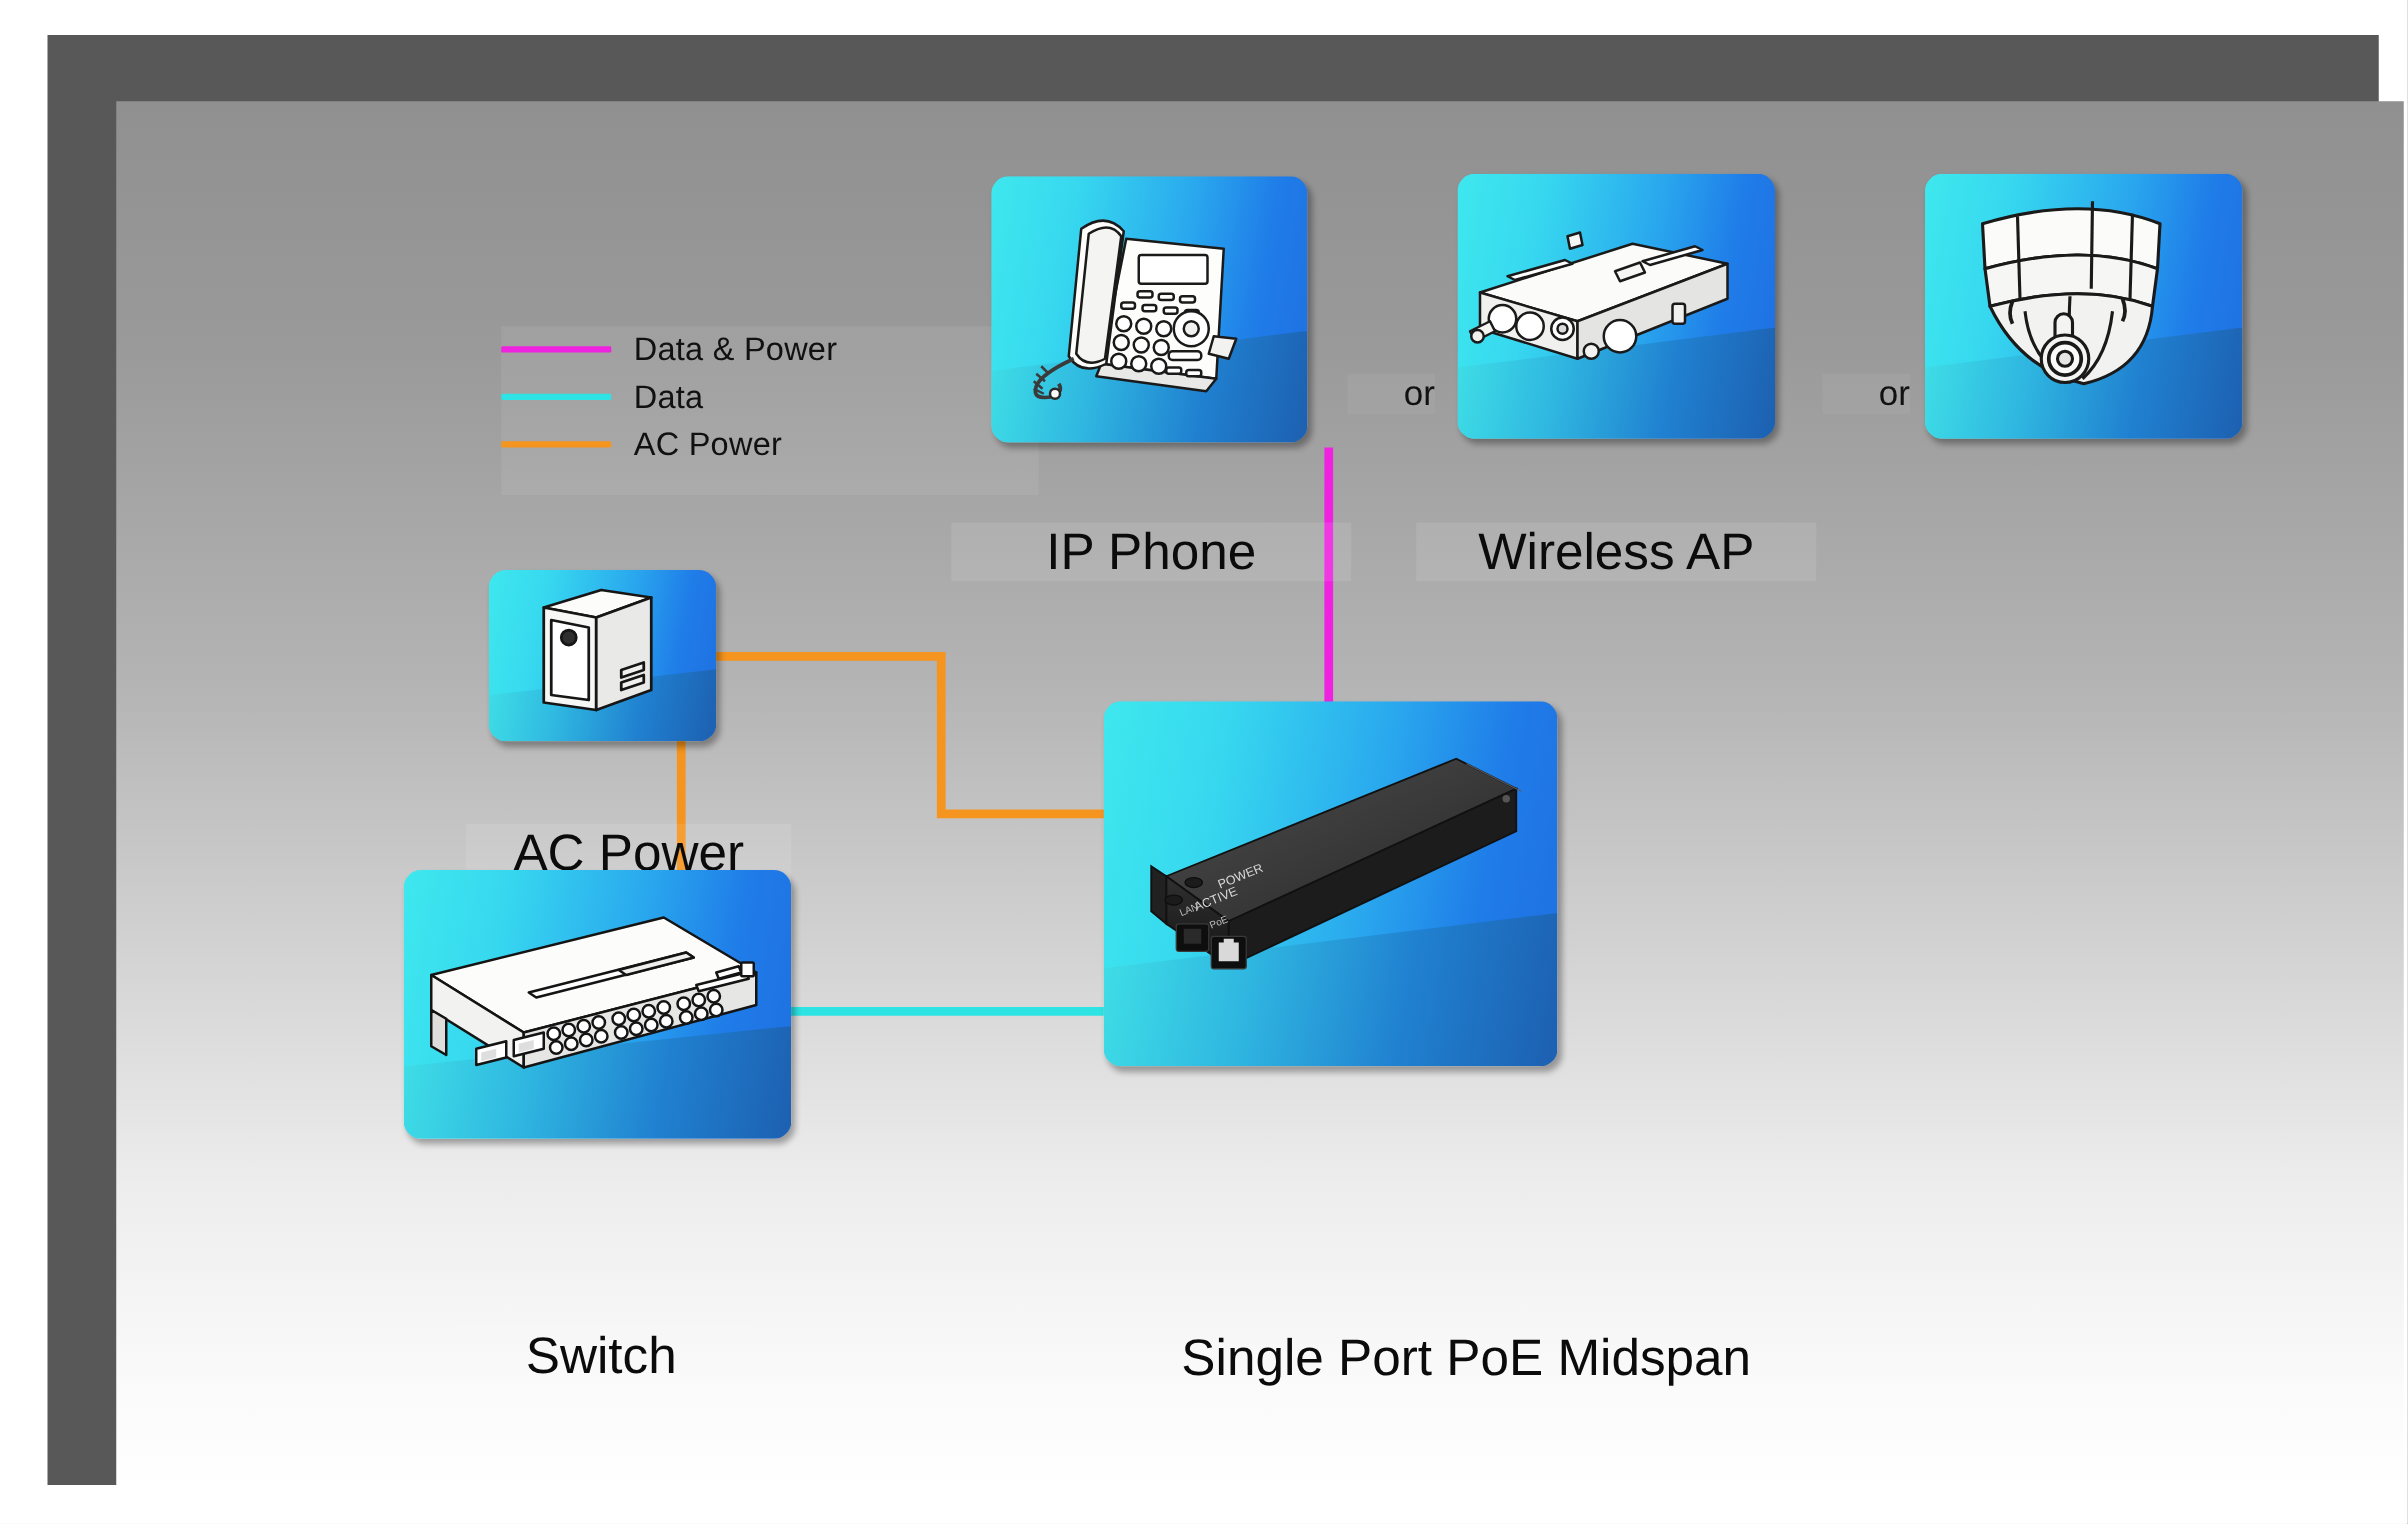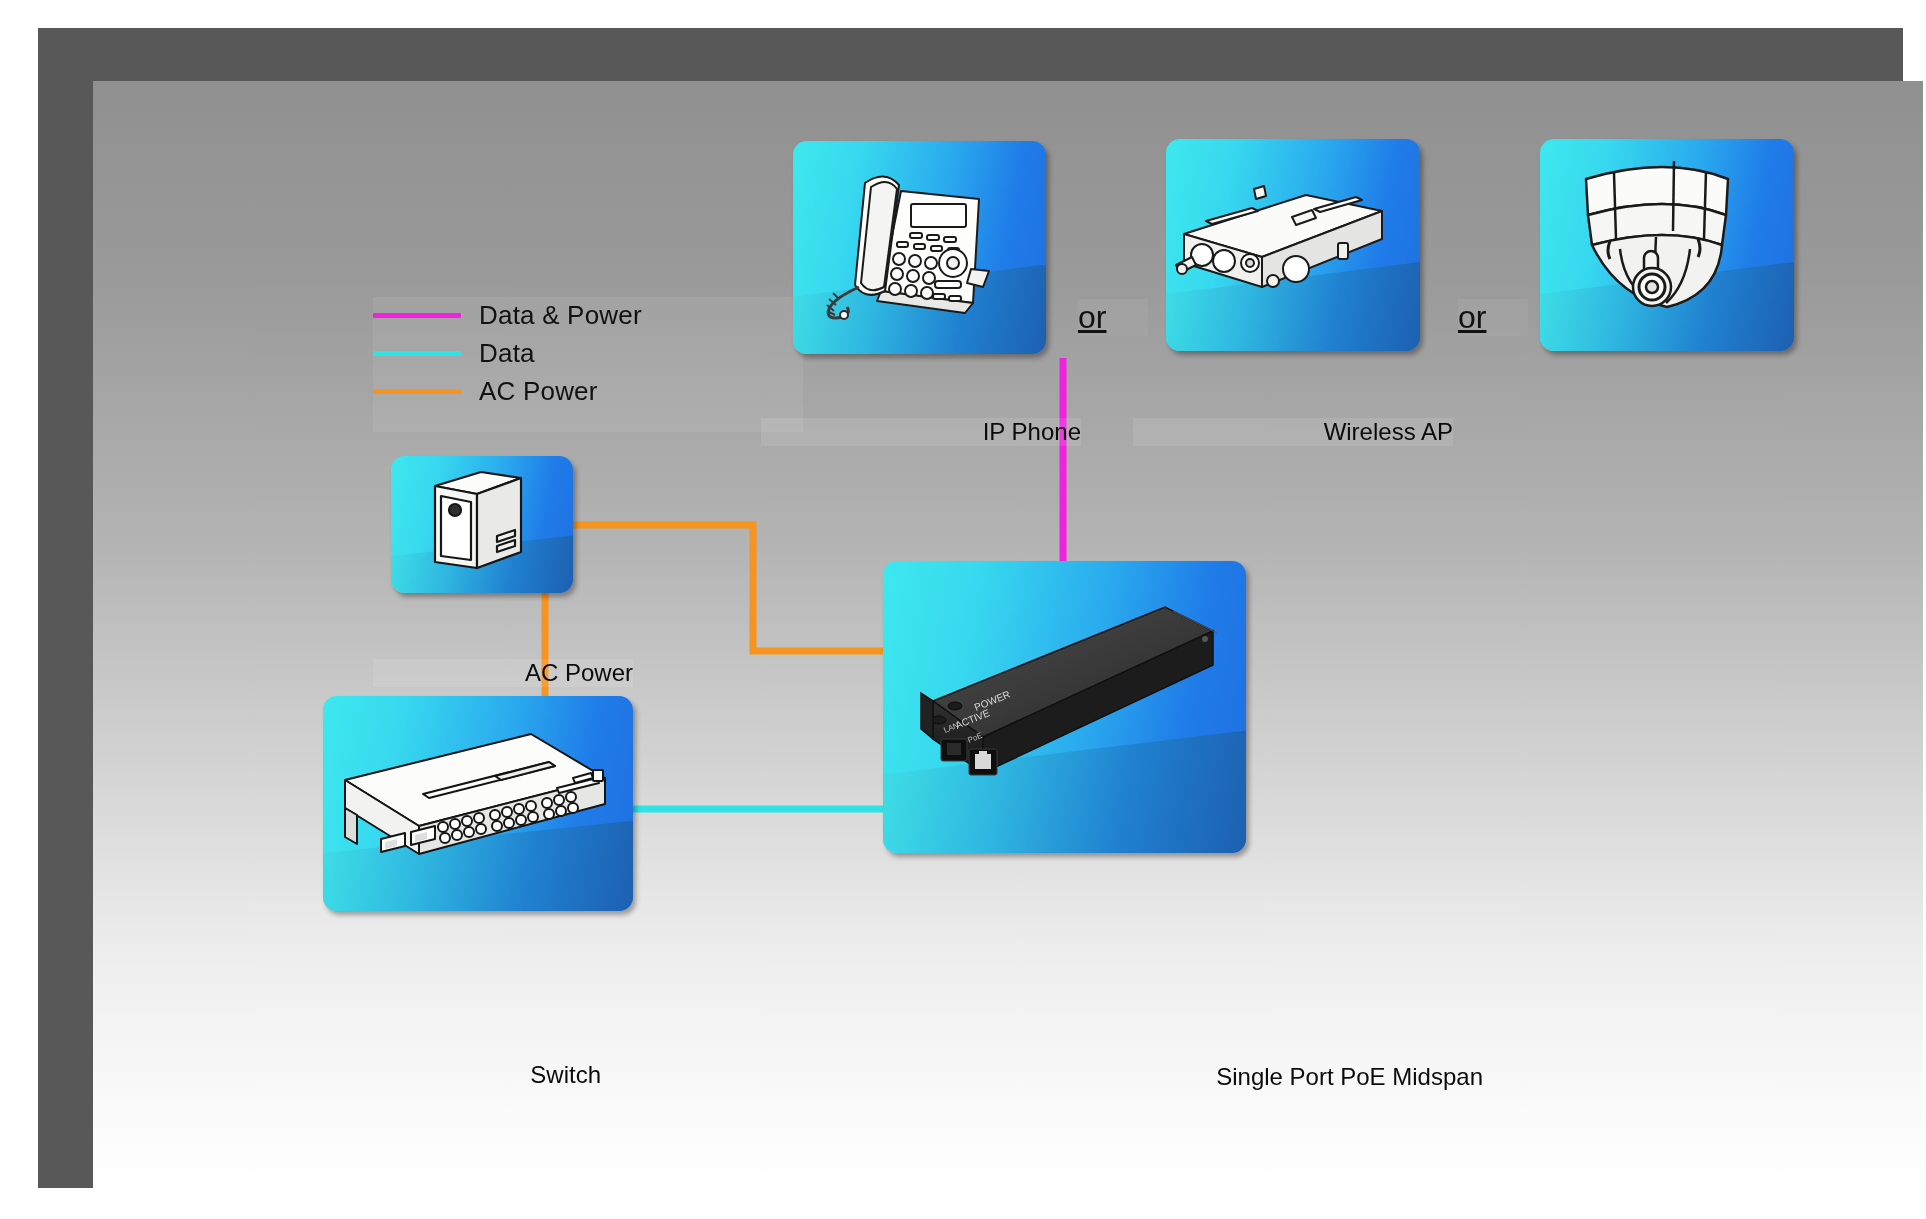--- a/index.html
+++ b/index.html
@@ -14,21 +14,21 @@
     box-sizing:border-box;
     border:0;
   }
   #canvas{
     position:absolute;left:55px;top:53px;width:1830px;height:1112px;
     background:linear-gradient(180deg,#909090 0%,#9a9a9a 18%,#b4b4b4 42%,#d4d4d4 62%,#ededed 78%,#fafafa 92%,#ffffff 100%);
     overflow:hidden;
   }
 
   
-  #legend{position:absolute;left:280px;top:180px;width:430px;height:135px;background:rgba(255,255,255,0.07);margin-top:36px;}
+  #legend{position:absolute;left:308px;top:180px;width:430px;height:135px;background:rgba(255,255,255,0.07);}
   .legend-row{position:absolute;left:0;height:36px;display:flex;align-items:center;}
   .legend-swatch{width:88px;height:5px;border-radius:1px;margin-right:18px;}
   .legend-label{font-size:26px;color:#111;letter-spacing:0.2px;white-space:nowrap;}
 
   
   .card{
     position:absolute;border-radius:14px;overflow:hidden;
     box-shadow:3px 4px 5px rgba(0,0,0,0.33);
   }
   .card .sky{
@@ -38,28 +38,27 @@
   .card .floor{
     position:absolute;left:0;right:0;bottom:0;height:42%;
     background:linear-gradient(100deg,#3fdfe6 0%,#2fb6e0 32%,#2080cf 66%,#1d5fae 100%);
     clip-path:polygon(0 36%,100% 0,100% 100%,0 100%);
     opacity:0.95;
   }
   .card svg{position:absolute;inset:0;width:100%;height:100%;}
 
   
   .caption{
-    position:absolute;text-align:right;color:#0b0b0b;
-    font-size:24px;white-space:nowrap;
+    position:absolute;text-align:center;color:#0b0b0b;
+    font-size:41px;white-space:nowrap;
     background:rgba(255,255,255,0.10);
   }
   .or-text{
-    position:absolute;font-size:32px;color:#111;text-align:left;
+    position:absolute;font-size:28px;color:#111;text-align:right;
     background:rgba(255,255,255,0.05);
-    text-decoration:underline;
   }
 
   #svgwires{position:absolute;left:0;top:0;width:1830px;height:1112px;pointer-events:none;}
 </style>
 </head>
 <body>
 
 <div id="stage">
   <div id="frame">
     <div id="canvas">

